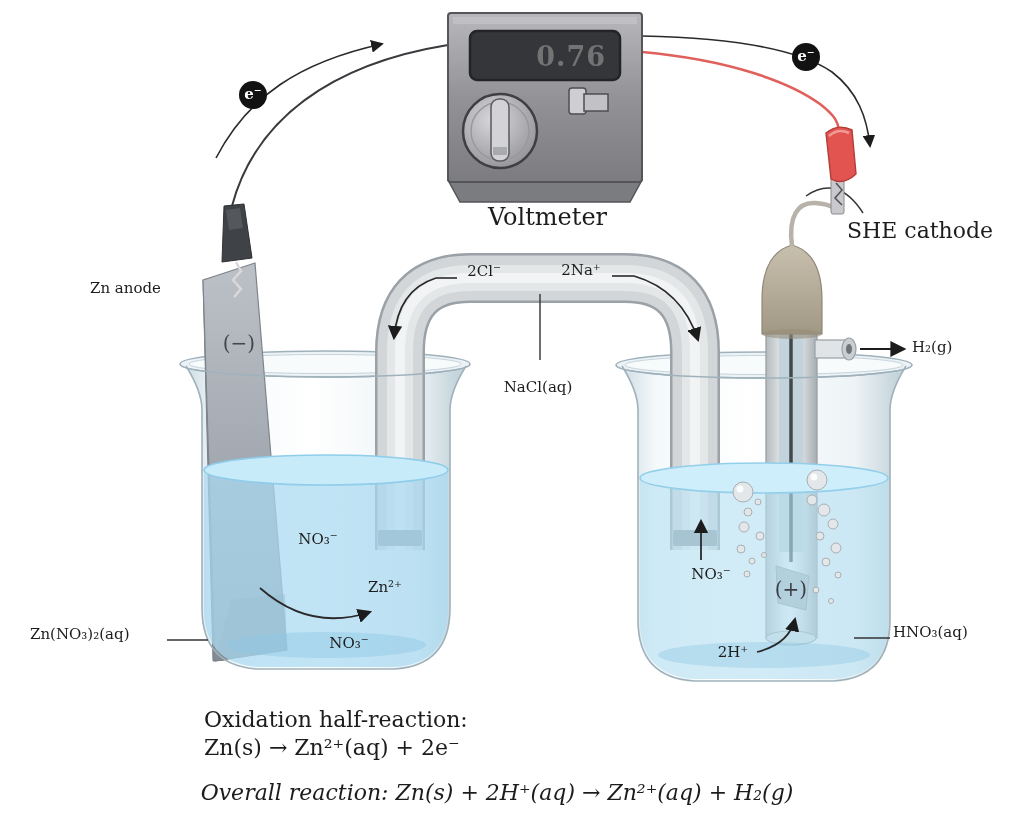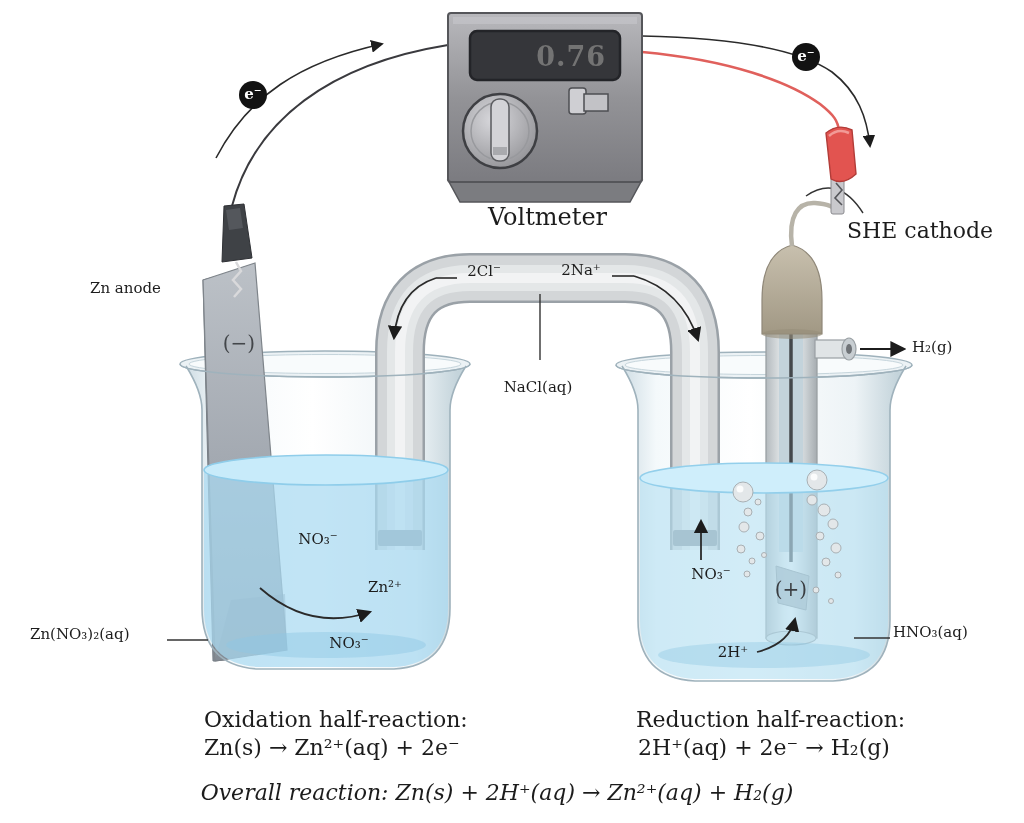--- a/index.html
+++ b/index.html
@@ -206,17 +206,15 @@
   <div class="lbl ctr" style="left:308px;top:635px;width:82px;">NO₃⁻</div>
   <div class="lbl" style="left:30px;top:626px;text-align:right;">Zn(NO₃)₂(aq)</div>
 
   <div class="lbl" style="left:912px;top:339px;">H₂(g)</div>
   <div class="lbl ctr" style="left:670px;top:566px;width:82px;">NO₃⁻</div>
   <div class="lbl ctr" style="left:692px;top:644px;width:82px;">2H⁺</div>
   <div class="lbl" style="left:893px;top:624px;">HNO₃(aq)</div>
 
   <div class="lbl eq" style="left:204px;top:707px;">Oxidation half-reaction:</div>
   <div class="lbl eq" style="left:204px;top:735px;">Zn(s) → Zn²⁺(aq) + 2e⁻</div>
-  <div class="lbl eq" style="left:636px;top:707px;">Reduction half-reaction:</div>
-  <div class="lbl eq" style="left:638px;top:735px;">2H⁺(aq) + 2e⁻ → H₂(g)</div>
   <div class="lbl eq ctr" style="left:0px;top:780px;width:994px;font-style:italic;">Overall reaction: Zn(s) + 2H⁺(aq) → Zn²⁺(aq) + H₂(g)</div>
 
 </div>
 
 </body></html>

